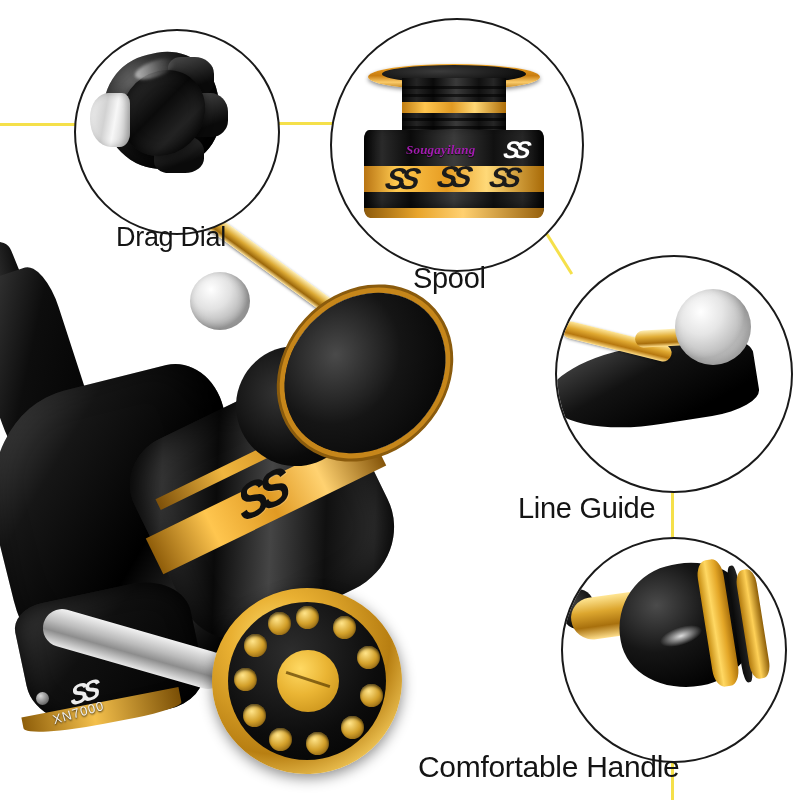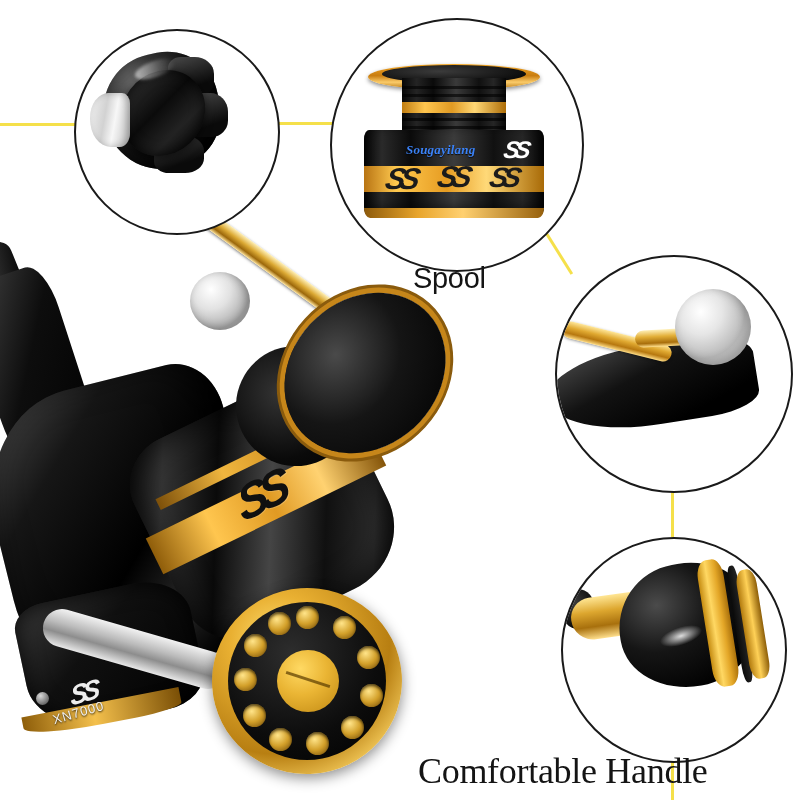--- a/index.html
+++ b/index.html
@@ -133,21 +133,21 @@
     position: absolute; left: 0; top: 102px; width: 180px; height: 26px;
     background: linear-gradient(90deg,#b87413 0%, #ffc94f 18%, #e69c22 46%, #ffd978 68%, #a86a07 100%);
   }
   .spool-edge {
     position: absolute; left: 0; top: 144px; width: 180px; height: 10px;
     border-radius: 0 0 6px 6px / 0 0 10px 10px;
     background: linear-gradient(90deg,#8d5a0b 0%, #e8a52c 30%, #ffd070 55%, #96600c 100%);
   }
   .spool-brand {
     position: absolute; left: 42px; top: 78px;
-    color: #3b82f6;
+    color: #a21caf;
     font-family: "Liberation Serif", serif;
     font-style: italic;
     font-weight: 700;
     font-size: 13px;
     letter-spacing: 0.2px;
     text-shadow: 0 1px 1px rgba(0,0,0,.8);
   }
   .sslogo {
     position: absolute;
     font-weight: 900;
@@ -472,20 +472,21 @@
 
   <div class="callout" style="left:74px; top:29px; width:202px; height:202px;">
     <div class="dragdial-body art"></div>
     <div class="dragdial-lobe art" style="left:92px; top:26px; width:46px; height:40px;"></div>
     <div class="dragdial-lobe art" style="left:110px; top:62px; width:42px; height:44px;"></div>
     <div class="dragdial-lobe art" style="left:78px; top:104px; width:50px; height:38px;"></div>
     <div class="dragdial-ring art"></div>
     <div class="dragdial-shaft art"></div>
     <div class="dragdial-hl art"></div>
   </div>
+  <div class="callout-label" style="left:116px; top:222px; font-size:27px;">Drag Dial</div>
 
   <div class="callout" style="left:330px; top:18px; width:250px; height:250px;">
     <div class="spool-wrap">
       <div class="spool-liprim"></div>
       <div class="spool-liptop"></div>
       <div class="spool-neck"></div>
       <div class="spool-neckrib" style="top:22px;"></div>
       <div class="spool-neckrib" style="top:30px;"></div>
       <div class="spool-neckband" style="top:38px;"></div>
       <div class="spool-neckrib" style="top:54px;"></div>
@@ -502,25 +503,26 @@
   </div>
   <div class="callout-label" style="left:413px; top:262px; font-size:29px;text-align:right;">Spool</div>
 
   <div class="callout" style="left:555px; top:255px; width:234px; height:234px;">
     <div class="lg-black art"></div>
     <div class="lg-rollerside art"></div>
     <div class="lg-arm art"></div>
     <div class="lg-arm2 art"></div>
     <div class="lg-roller art"></div>
   </div>
+  <div class="callout-label" style="left:518px; top:492px; font-size:29px;">Line Guide</div>
 
   <div class="callout" style="left:561px; top:537px; width:222px; height:222px;">
     <div class="hk-cap art"></div>
     <div class="hk-stem art"></div>
     <div class="hk-bulb art"></div>
     <div class="hk-stripe art"></div>
     <div class="hk-stripe2 art"></div>
     <div class="hk-stripe3 art"></div>
     <div class="hk-gloss art"></div>
   </div>
-  <div class="callout-label" style="left:418px; top:750px; font-size:36px;font-family:Liberation Serif, serif;">Comfortable Handle</div>
+  <div class="callout-label" style="left:418px; top:750px; font-size:30px;">Comfortable Handle</div>
 
 </div>
 
 </body></html>

